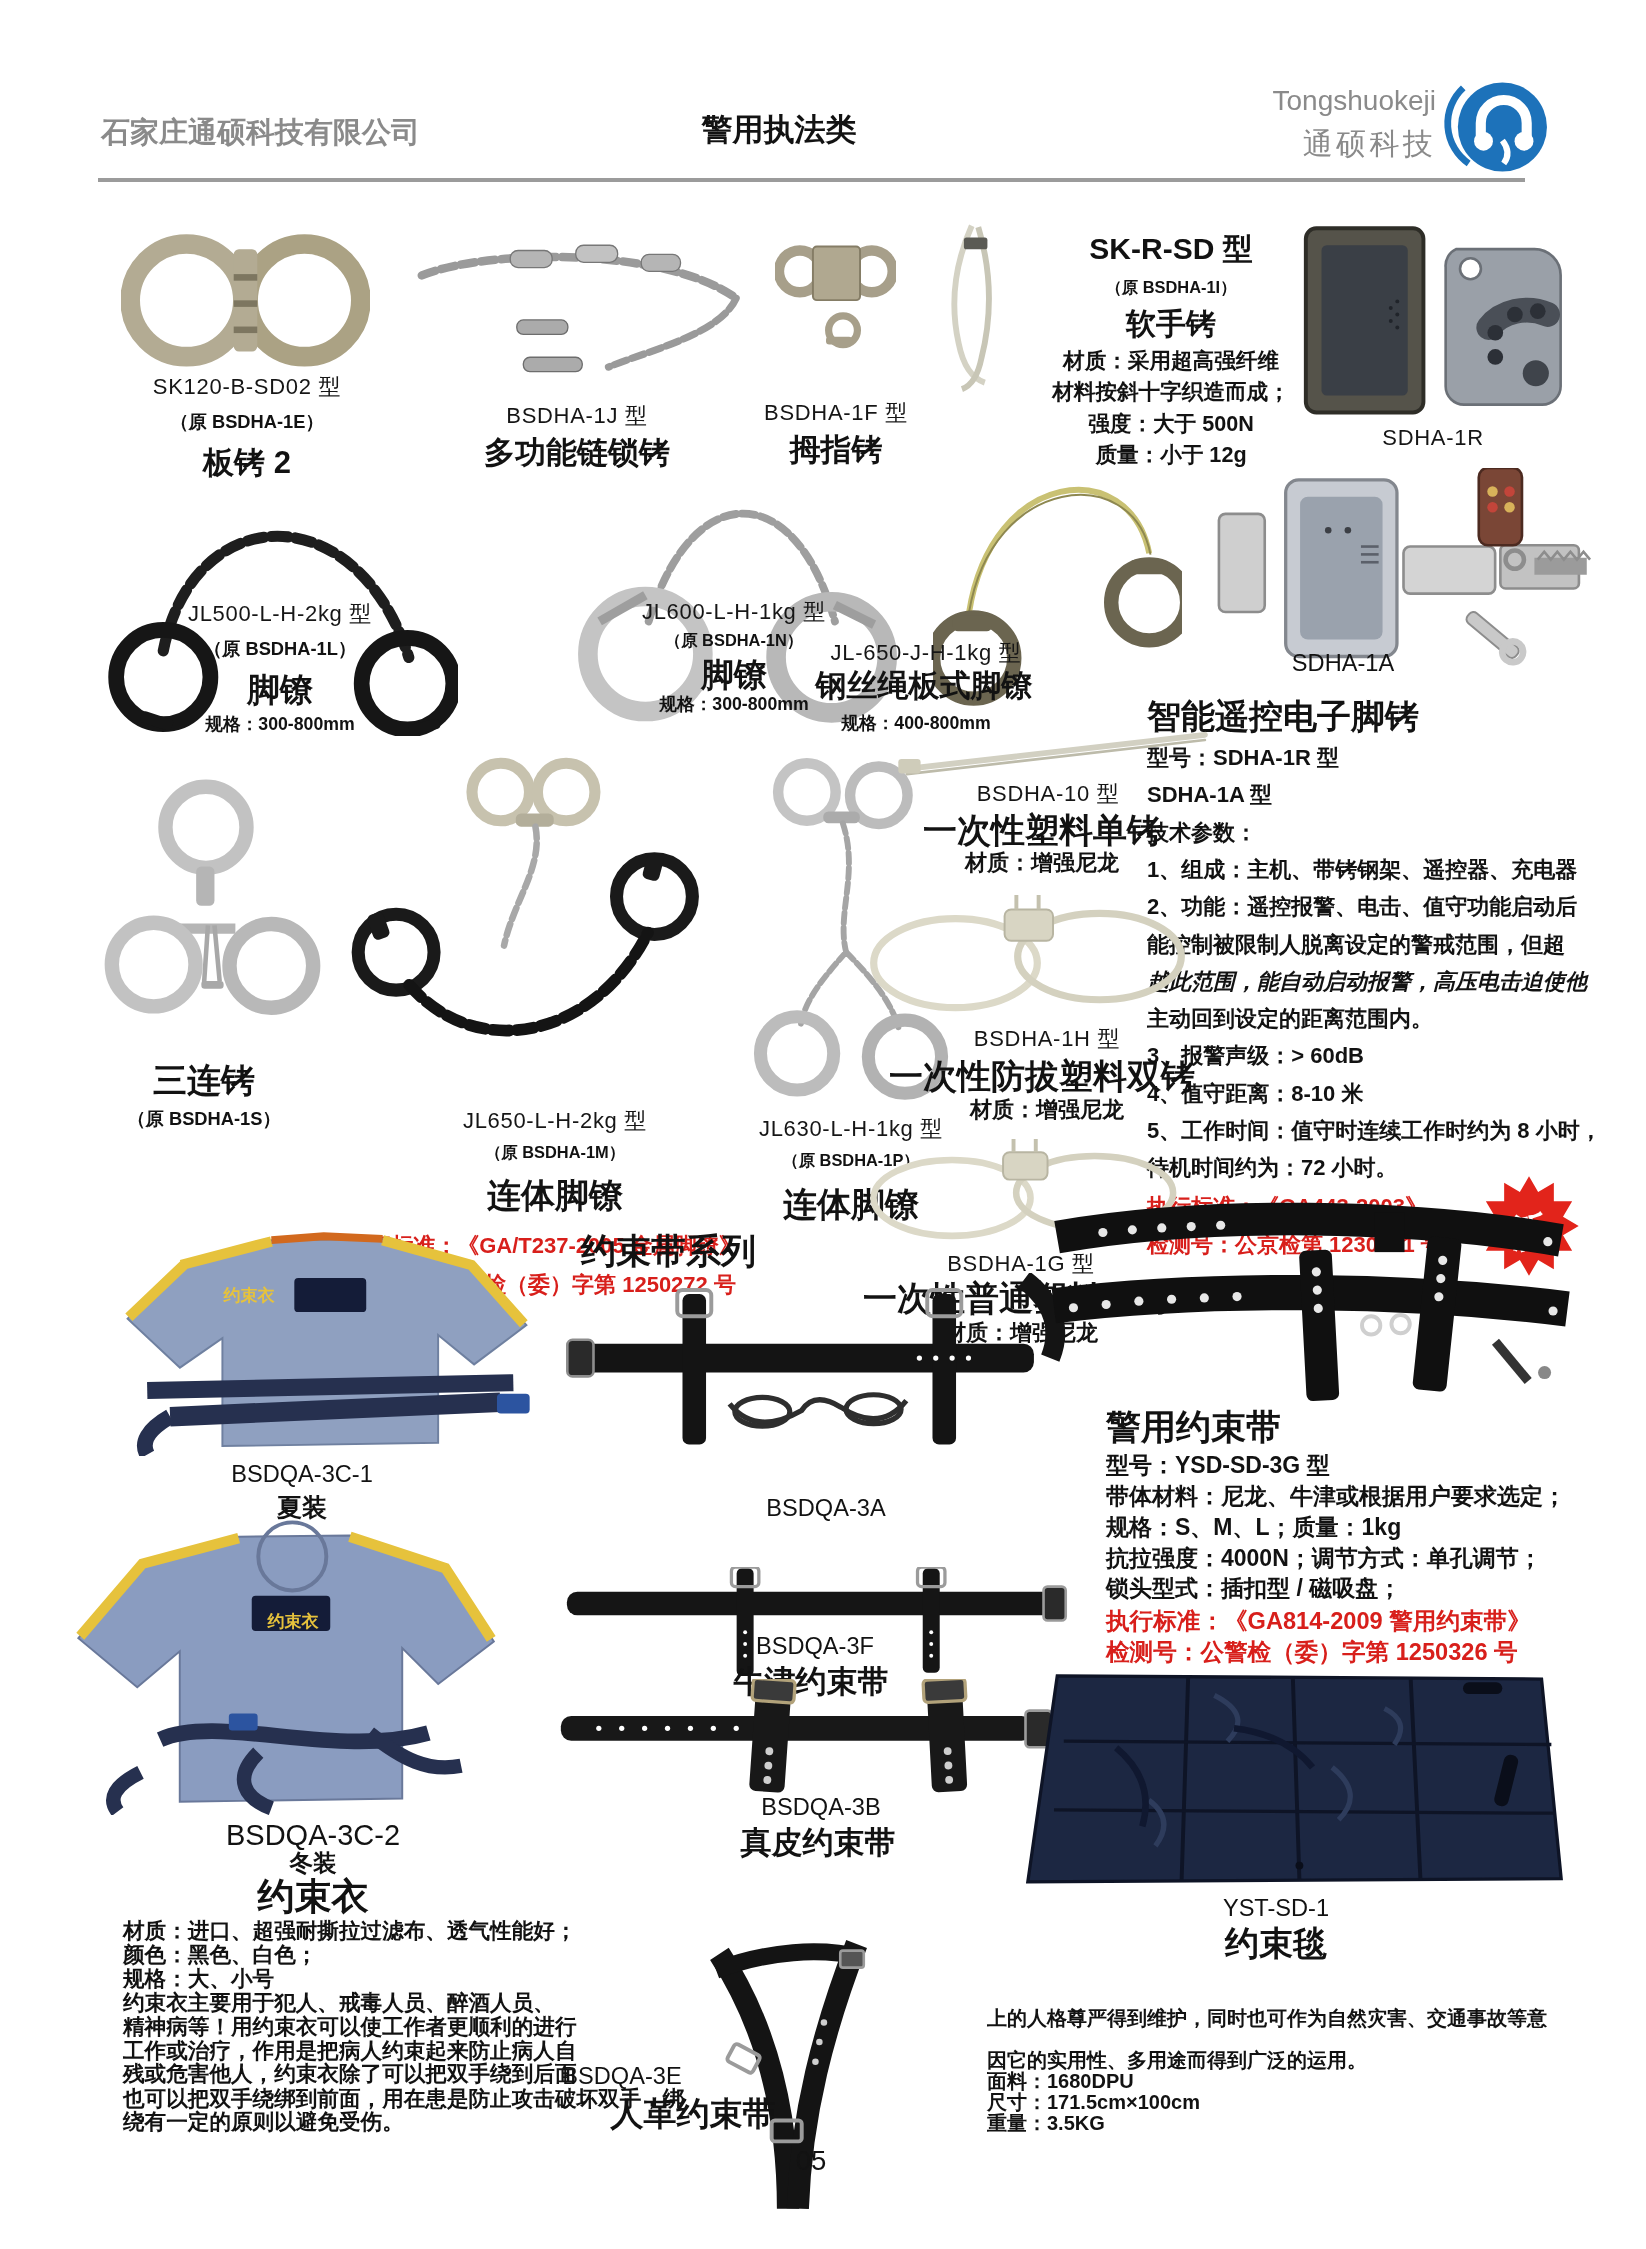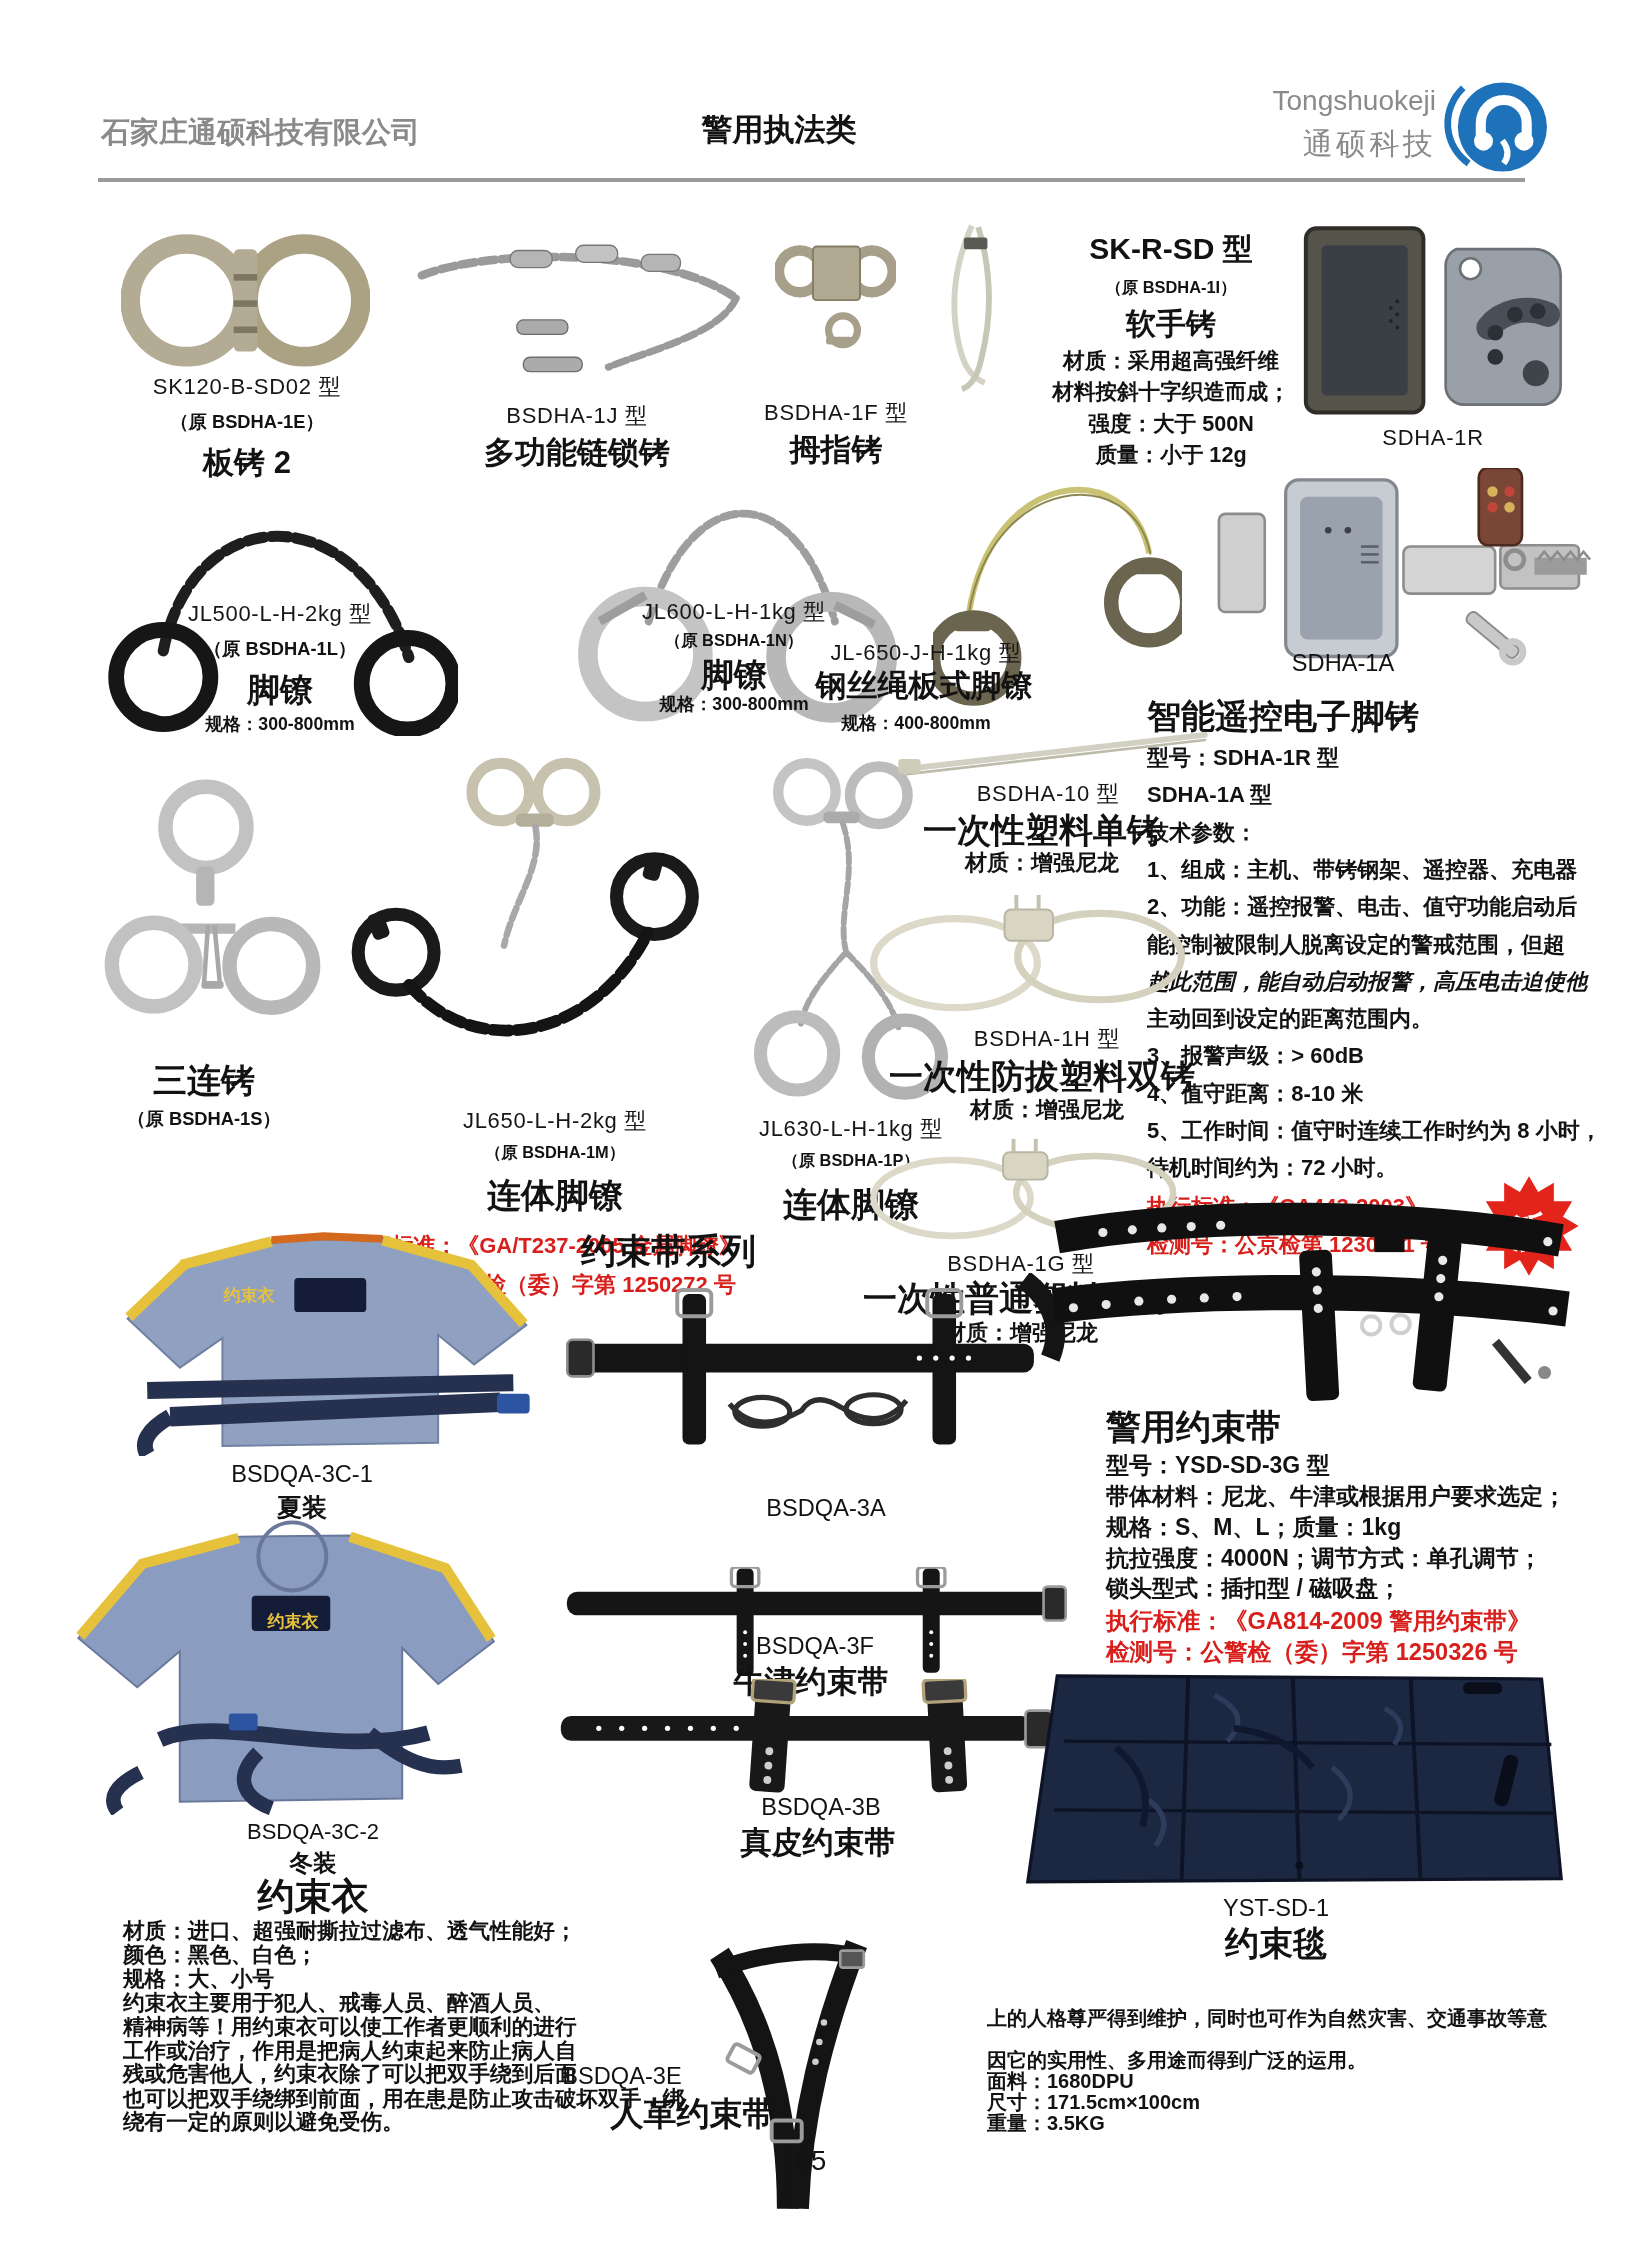--- a/index.html
+++ b/index.html
@@ -335,21 +335,21 @@
       <path d="M440 30 L586 78 L656 186" stroke="#e6c23c" stroke-width="16" fill="none"></path>
       <rect x="290" y="120" width="120" height="54" rx="6" fill="#141c38"></rect>
       <path d="M150 340 C240 300 420 370 560 330" stroke="#26304f" stroke-width="24" fill="none"></path>
       <path d="M120 390 C80 410 70 430 85 450" stroke="#26304f" stroke-width="22" fill="none"></path>
       <path d="M300 360 C260 400 280 430 320 445" stroke="#26304f" stroke-width="22" fill="none"></path>
       <path d="M470 330 C520 370 560 390 610 380" stroke="#26304f" stroke-width="22" fill="none"></path>
       <rect x="255" y="300" width="44" height="26" rx="5" fill="#2c54a0"></rect>
     </svg>
   </div>
   <div class="abs c" style="left:293px;top:1610px;font-size:17px;font-weight:bold;color:#e6c23c;">约束衣</div>
-  <div class="abs c" style="left:313px;top:1819px;font-size:22px;">BSDQA-3C-2</div>
+  <div class="abs c" style="left:313px;top:1819px;font-size:29px;">BSDQA-3C-2</div>
   <div class="abs c" style="left:313px;top:1847px;font-size:23.6px;font-weight:bold;">冬装</div>
   <div class="abs c" style="left:313px;top:1872px;font-size:37px;font-weight:bold;">约束衣</div>
 
   <div class="abs l body2" style="left:123px;top:1916px;">材质：进口、超强耐撕拉过滤布、透气性能好；</div>
   <div class="abs l body2" style="left:123px;top:1940px;">颜色：黑色、白色；</div>
   <div class="abs l body2" style="left:123px;top:1964px;">规格：大、小号</div>
   <div class="abs l body2" style="left:123px;top:1988px;">约束衣主要用于犯人、戒毒人员、醉酒人员、</div>
   <div class="abs l body2" style="left:123px;top:2012px;">精神病等！用约束衣可以使工作者更顺利的进行</div>
   <div class="abs l body2" style="left:123px;top:2036px;">工作或治疗，作用是把病人约束起来防止病人自</div>
   <div class="abs l body2" style="left:123px;top:2059px;">残或危害他人，约束衣除了可以把双手绕到后面</div>

